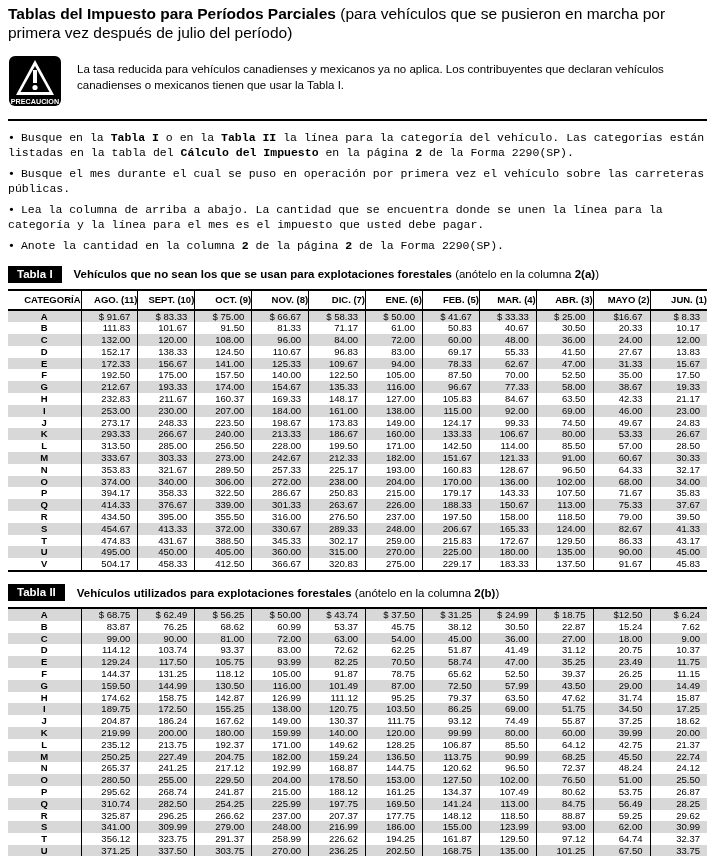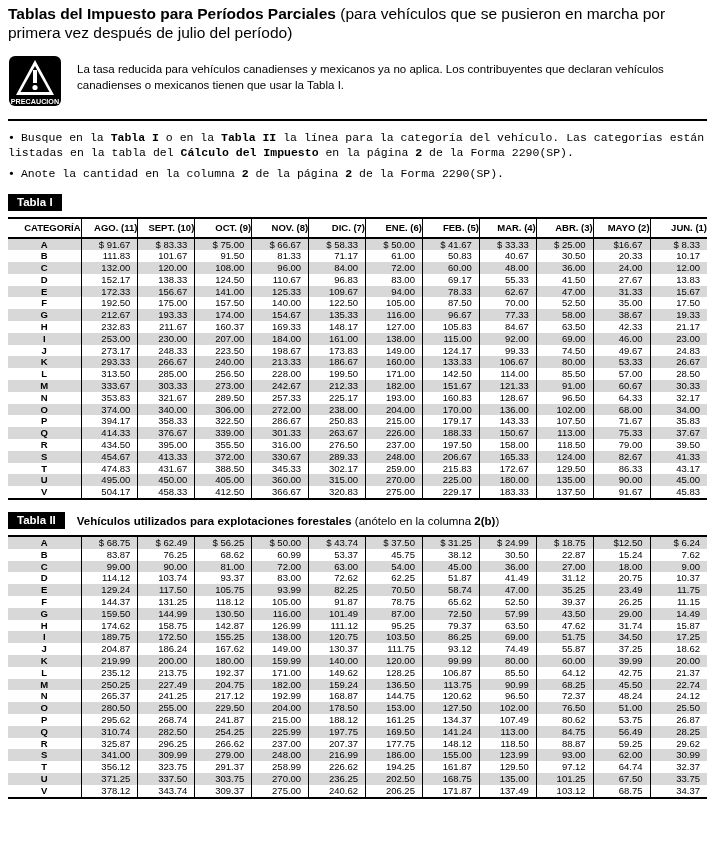--- a/index.html
+++ b/index.html
@@ -51,25 +51,28 @@
       <circle cx="27" cy="32.5" r="2.6" fill="#fff"></circle>
       <text x="27" y="48.5" text-anchor="middle" font-size="7.2" font-weight="bold" fill="#fff">PRECAUCION</text>
     </svg>
     <p class="caution-text">La tasa reducida para vehículos canadienses y mexicanos ya no aplica. Los contribuyentes que declaran vehículos canadienses o mexicanos tienen que usar la Tabla I.</p>
   </div>
 
   <div class="rule"></div>
 
   <ul class="bullets">
       <li><span>Busque en la </span><span class="b">Tabla I</span><span> o en la </span><span class="b">Tabla II</span><span> la línea para la categoría del vehículo. Las categorías están listadas en la tabla del </span><span class="b">Cálculo del Impuesto</span><span> en la página </span><span class="b">2</span><span> de la Forma 2290(SP).</span></li>
+      <li><span>Busque el mes durante el cual se puso en operación por primera vez el vehículo sobre las carreteras públicas.</span></li>
+      <li><span>Lea la columna de arriba a abajo. La cantidad que se encuentra donde se unen la línea para la categoría y la línea para el mes es el impuesto que usted debe pagar.</span></li>
       <li><span>Anote la cantidad en la columna </span><span class="b">2</span><span> de la página </span><span class="b">2</span><span> de la Forma 2290(SP).</span></li>
     </ul>
 
   <div class="section-head">
     <span class="badge">Tabla I</span>
+    <span class="caption"><span class="b">Vehículos que no sean los que se usan para explotaciones forestales</span><span> (anótelo en la columna </span><span class="b">2(a)</span><span>)</span></span>
   </div>
   <table class="tax-table with-head" id="table0">
       <thead>
         <tr>
           <th>CATEGORÍA</th>
           <th>AGO. (11)</th>
           <th>SEPT. (10)</th>
           <th>OCT. (9)</th>
           <th>NOV. (8)</th>
           <th>DIC. (7)</th>

